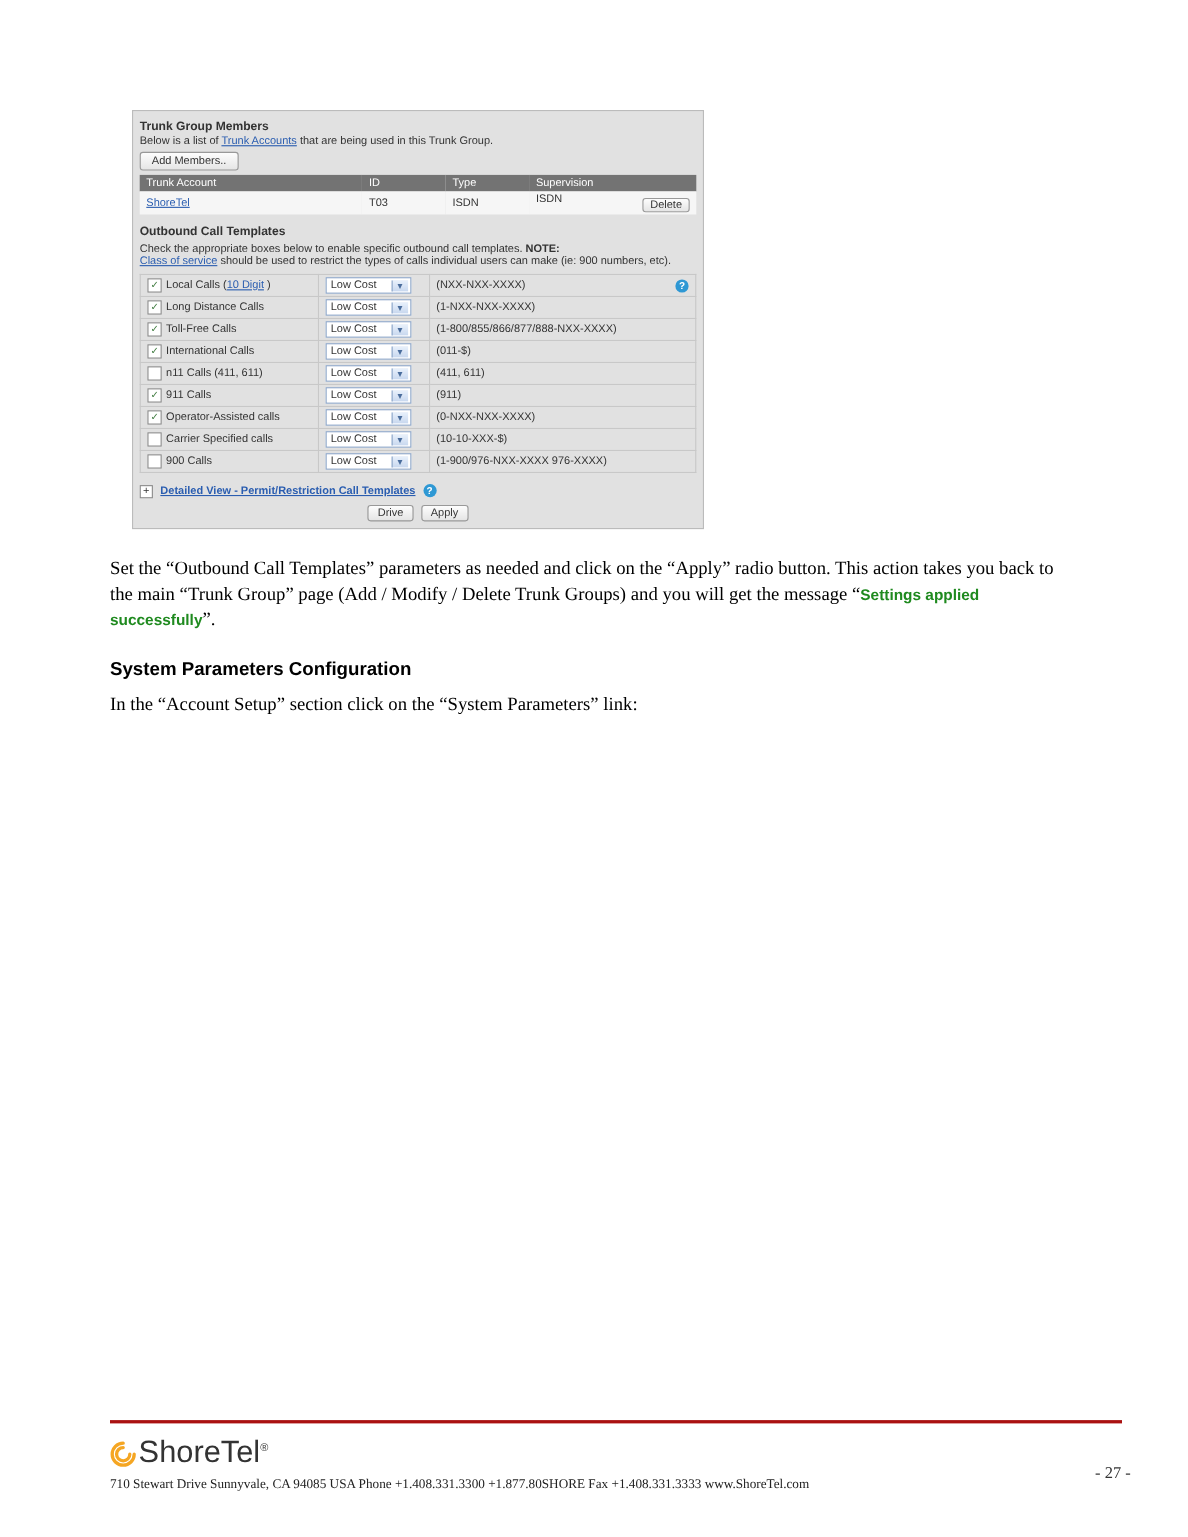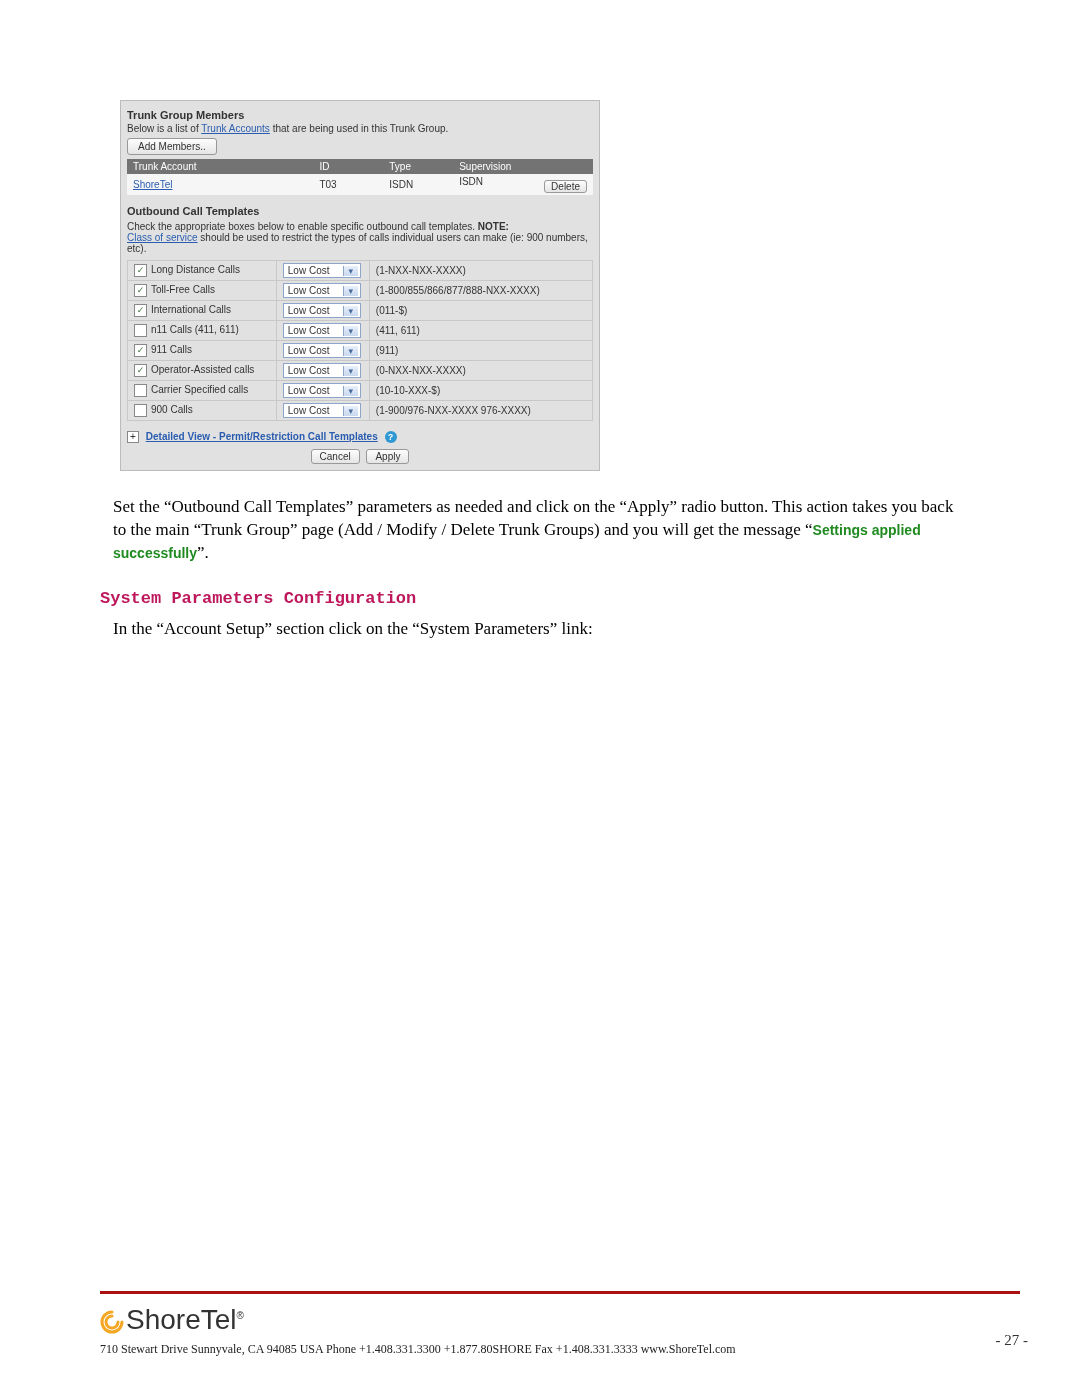--- a/index.html
+++ b/index.html
@@ -11,21 +11,21 @@
   }
   .page {
     padding: 100px 100px 40px 100px;
     box-sizing: border-box;
     min-height: 1397px;
     position: relative;
   }
   .screenshot {
     background: #e1e1e1;
     border: 1px solid #bbb;
-    width: 480px;
+    width: 520px;
     margin-left: 20px;
     margin-bottom: 25px;
     font-family: Verdana, Arial, sans-serif;
     font-size: 10px;
     color: #333;
     padding: 6px;
     box-sizing: border-box;
   }
   .tgm-title {
     font-weight: bold;
@@ -160,35 +160,35 @@
     background: linear-gradient(#fdfdfd,#e5e5e5);
     border: 1px solid #999;
     border-radius: 3px;
     padding: 1px 8px;
     font-size: 10px;
     margin: 0 2px;
   }
   .body-text {
     font-size: 17px;
     line-height: 1.35;
-    margin: 10px 13px;
+    margin: 10px 0;
   }
   .green-bold {
     color: #1f8a1f;
     font-weight: bold;
     font-family: Verdana, Arial, sans-serif;
     font-size: 14px;
   }
   .section-head {
     font-weight: bold;
     font-size: 17px;
-    font-family: Liberation Mono, monospace;
+    font-family: Liberation Sans, sans-serif;
     margin-top: 24px;
     margin-bottom: 8px;
-    color: #be185d;
+    color: #000000;
   }
   .footer {
     position: absolute;
     bottom: 40px;
     left: 100px;
     right: 60px;
     border-top: 3px solid #a11;
     padding-top: 10px;
   }
   .logo {
@@ -251,20 +251,28 @@
 
     <div class="oct-title">Outbound Call Templates</div>
     <div class="oct-note">
       <span>Check the appropriate boxes below to enable specific outbound call templates. </span><b>NOTE:</b><br>
       <span class="link-blue">Class of service</span><span> should be used to restrict the types of calls individual users can make (ie: 900 numbers, etc).</span>
     </div>
 
     <table class="oct">
       <tbody id="oct-body">
           <tr>
+            <td style="width: 32%;"><span class="chk">✓</span><span>Local Calls (</span><span class="link-blue">10 Digit</span><span> )</span></td>
+            <td style="width: 20%;"><span class="sel">
+                <span>Low Cost</span>
+                <span class="arrow">▾</span>
+              </span></td>
+            <td>(NXX-NXX-XXXX)<span class="help-icon" style="float: right;">?</span></td>
+          </tr>
+          <tr>
             <td style="width: 32%;"><span class="chk">✓</span><span>Long Distance Calls</span></td>
             <td style="width: 20%;"><span class="sel">
                 <span>Low Cost</span>
                 <span class="arrow">▾</span>
               </span></td>
             <td>(1-NXX-NXX-XXXX)</td>
           </tr>
           <tr>
             <td style="width: 32%;"><span class="chk">✓</span><span>Toll-Free Calls</span></td>
             <td style="width: 20%;"><span class="sel">
@@ -324,21 +332,21 @@
         </tbody>
     </table>
 
     <div style="margin-top:10px;">
       <span class="plus-box">+</span>
       <span class="detailed-link">Detailed View - Permit/Restriction Call Templates</span>
       <span class="help-icon" style="margin-left:4px;">?</span>
     </div>
 
     <div class="bottom-btns">
-      <span class="btn-small">Cancel</span>
+      <span class="btn-small">Drive</span>
       <span class="btn-small">Apply</span>
     </div>
   </div>
 
   <div class="body-text">
     <span>Set the “Outbound Call Templates” parameters as needed and click on the “Apply” radio button.  This action takes you back to the main “Trunk Group” page (Add / Modify / Delete Trunk Groups) and you will get the message “</span><span class="green-bold">Settings applied successfully</span><span>”.</span>
   </div>
 
   <div class="section-head">System Parameters Configuration</div>
 

